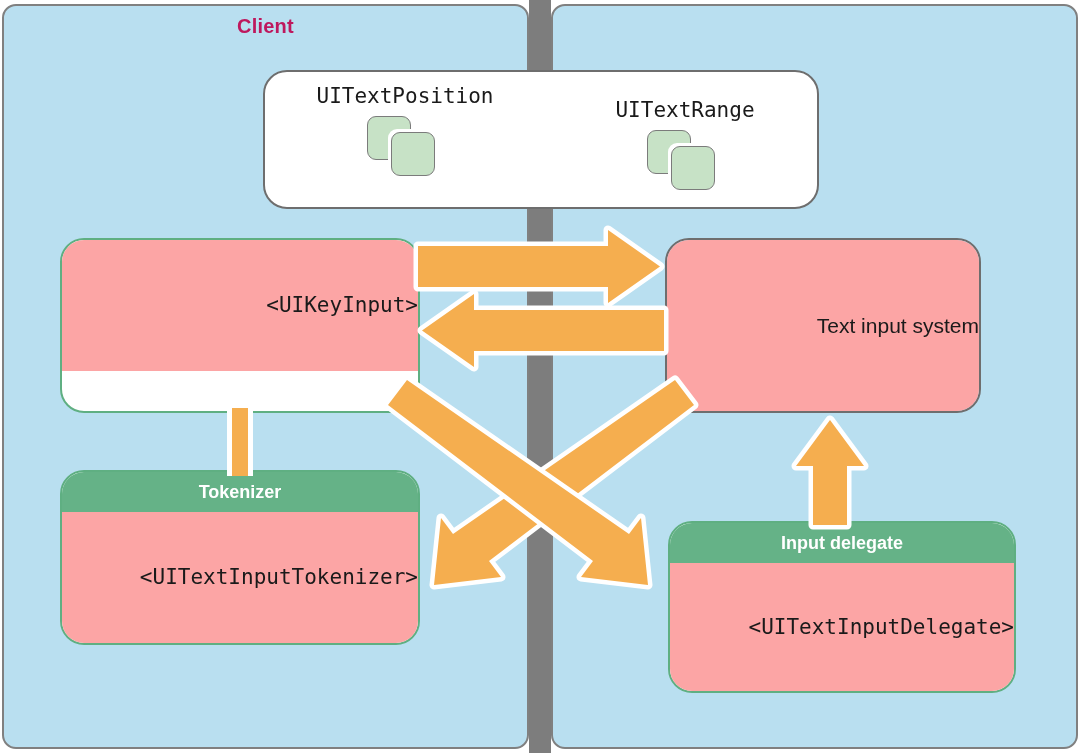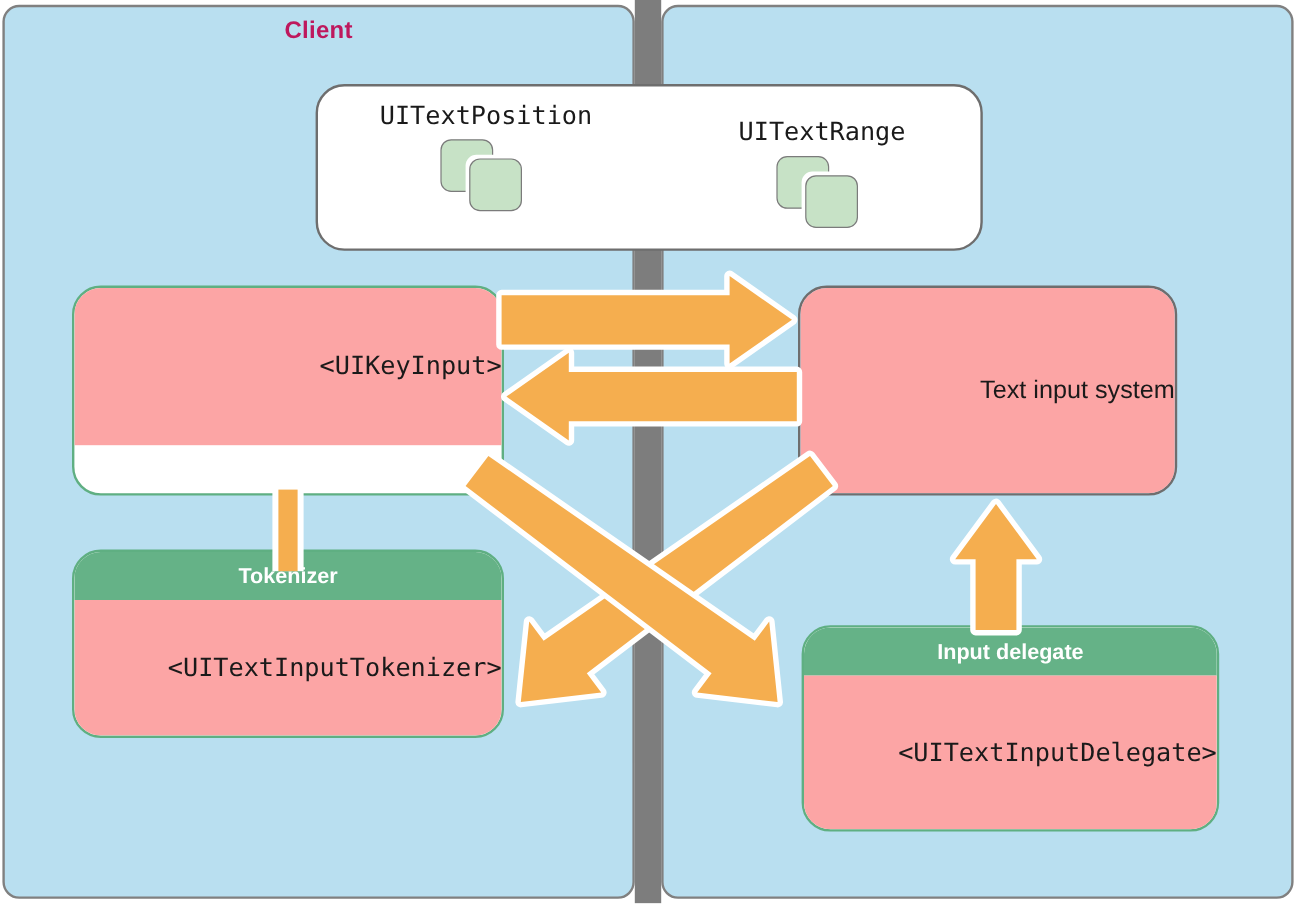--- a/index.html
+++ b/index.html
@@ -142,23 +142,23 @@
 
   
   #card-textview {
     left: 60px;
     top: 238px;
     width: 360px;
     height: 175px;
   }
   #card-tokenizer {
     left: 60px;
-    top: 458px;
+    top: 470px;
     width: 360px;
-    height: 157px;
+    height: 175px;
   }
   
   #card-inputsystem {
     left: 665px;
     top: 238px;
     width: 316px;
     height: 175px;
   }
   #card-delegate {
     left: 668px;

